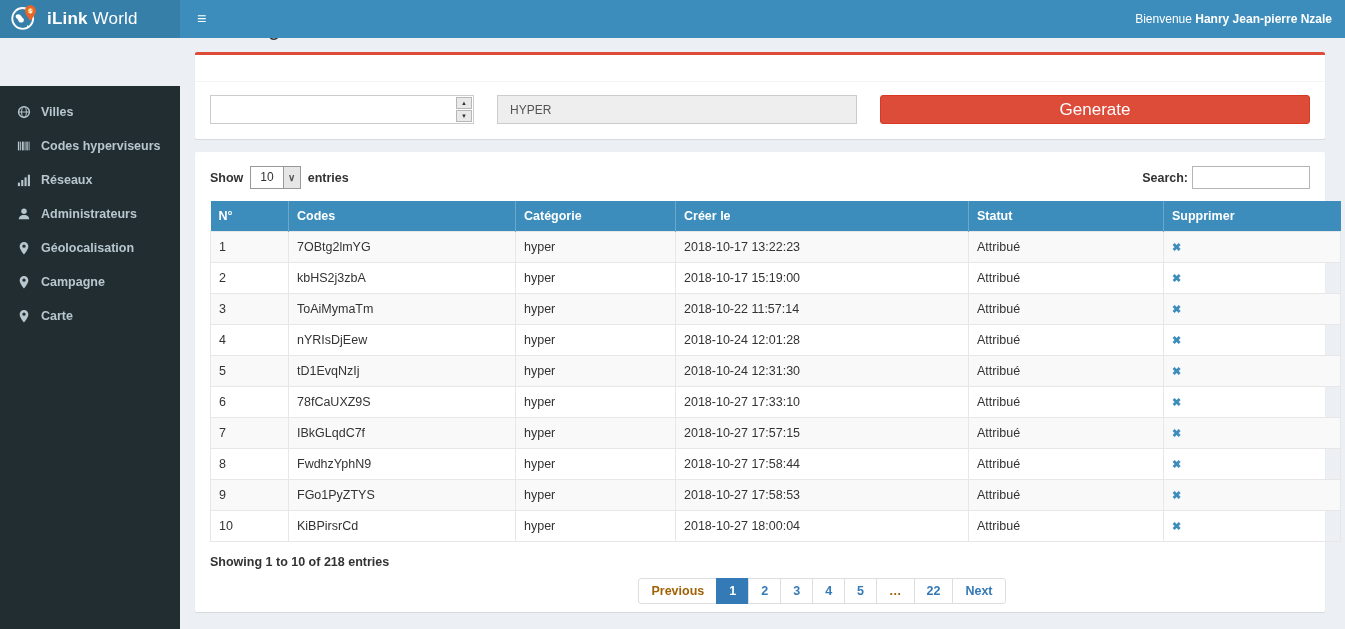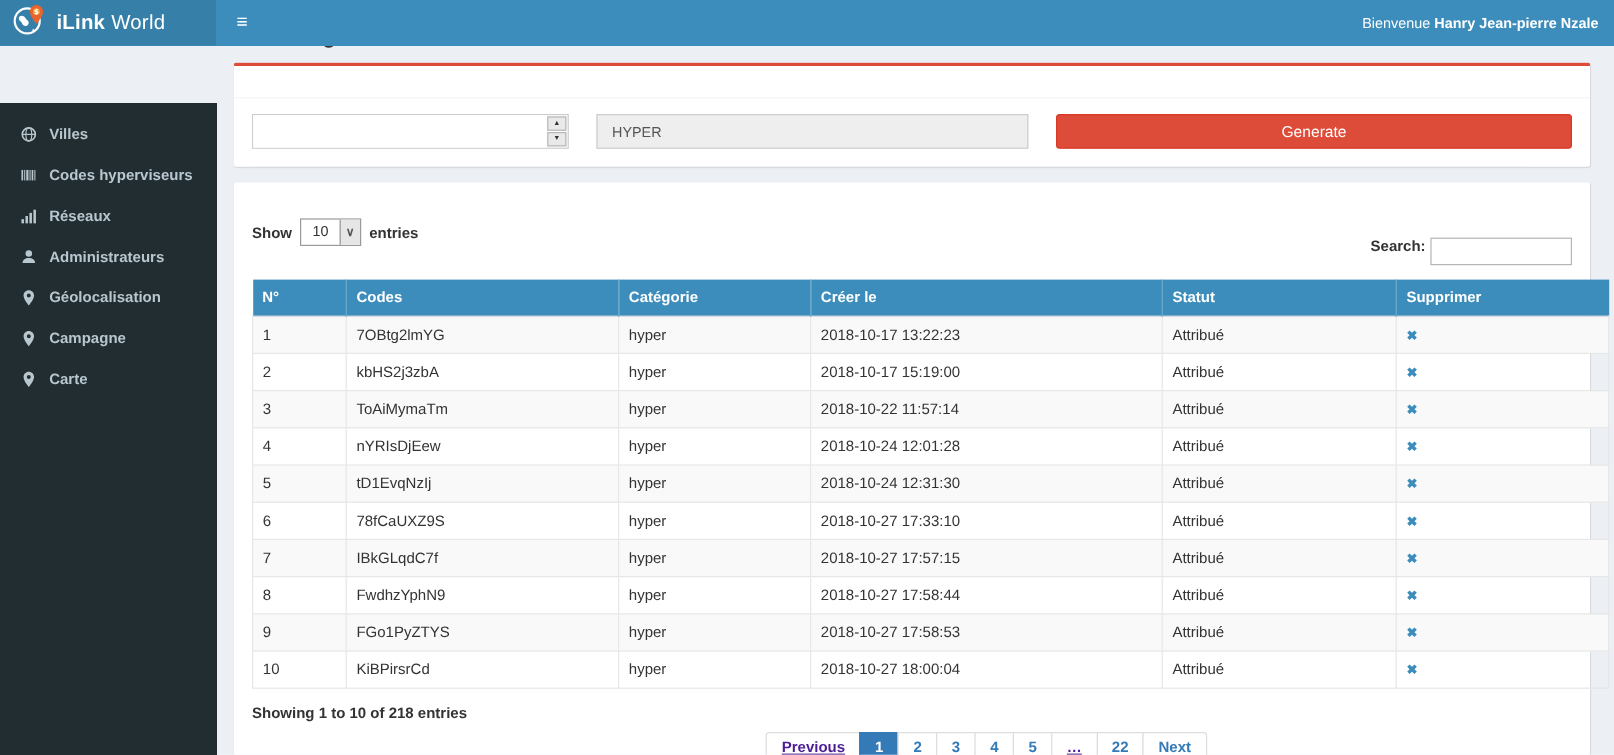--- a/index.html
+++ b/index.html
@@ -28,46 +28,46 @@
   h1.page-title { font-size:23px; font-weight:500; color:#333; margin:9px 0 12px; line-height:26px; }
   .box { background:#fff; box-shadow:0 1px 1px rgba(0,0,0,.1); border-radius:2px; }
   .box-danger { border-top:3px solid #dd4b39; }
   .box-header { height:27px; border-bottom:1px solid #f4f4f4; }
   .form-row { display:flex; gap:23px; padding:13px 15px 15px; }
   .number-input { width:264px; height:29px; border:1px solid #ccc; display:flex; background:#fff; }
   .number-input input { flex:1; min-width:0; border:none; outline:none; padding:0 7px; font-size:13px; font-family:inherit; }
   .spinner { width:18px; display:flex; flex-direction:column; padding:1px; gap:1px; }
   .spinner i { flex:1; font-style:normal; font-size:6px; line-height:6px; display:flex; align-items:center; justify-content:center; background:#e9e9e9; border:1px solid #b7b7b7; color:#333; cursor:pointer; }
   .category-input { width:360px; height:29px; border:1px solid #ccc; background:#eee; color:#555; padding:0 12px; font-size:12px; font-family:inherit; }
-  .generate-btn { flex:1; height:29px; background:#dd4b39; border:1px solid #d73925; color:#fff; font-size:13px; border-radius:3px; cursor:pointer; font-family:inherit; }
+  .generate-btn { flex:1; height:29px; background:#dd4b39; border:1px solid #d73925; color:#fff; font-size:17px; border-radius:3px; cursor:pointer; font-family:inherit; }
   
   .table-box { margin-top:13px; padding:14px 15px 8px; }
   .controls { display:flex; justify-content:space-between; align-items:center; margin-bottom:12px; font-size:12.5px; font-weight:700; color:#333; }
   .length { display:flex; align-items:center; gap:7px; }
   .fake-select { display:inline-flex; align-items:stretch; border:1px solid #999; height:23px; background:#fff; cursor:pointer; }
   .sel-val { padding:3px 9px 0; font-weight:400; font-size:12px; }
   .sel-arrow { width:17px; background:#e6e6e6; border-left:1px solid #999; display:flex; align-items:center; justify-content:center; font-size:10px; color:#555; }
-  .search { display:flex; align-items:flex-start; gap:4px;margin-top:32px; }
+  .search { display:flex; align-items:center; gap:4px; }
   .search input { width:118px; height:23px; border:1px solid #b5b5b5; padding:0 6px; font-family:inherit; }
   table.data { width:100%; table-layout:fixed; border-collapse:collapse; font-size:12.5px; color:#333; }
   table.data th { background:#3c8dbc; color:#fff; text-align:left; font-weight:700; padding:8px; border-right:1px solid #6aa8cc; cursor:pointer; }
   table.data th:last-child { border-right:none; }
   table.data td { padding:8px; border:1px solid #e7e7e7; }
   table.data tr.odd { background:#f9f9f9; }
   table.data col.c1{width:78px} table.data col.c2{width:227px} table.data col.c3{width:160px}
   table.data col.c4{width:293px} table.data col.c5{width:195px} table.data col.c6{width:177px}
   .delete-x { color:#3c8dbc; font-weight:700; font-size:11px; cursor:pointer; }
   .info { font-size:12.5px; font-weight:700; margin:13px 0 9px; }
   .pagination-wrap { text-align:center; transform:translateX(62px); }
   ul.pagination { display:inline-flex; list-style:none; margin:0; padding:0; }
   ul.pagination li a { display:block; padding:5px 12px; border:1px solid #ddd; margin-left:-1px; background:#fff; color:#337ab7; font-size:12.5px; font-weight:600; text-decoration:none; cursor:pointer; }
   ul.pagination li:first-child a { border-radius:3px 0 0 3px; margin-left:0; }
   ul.pagination li:last-child a { border-radius:0 3px 3px 0; }
   ul.pagination li.active a { background:#337ab7; border-color:#337ab7; color:#fff; }
-  ul.pagination li.disabled a { color:#4c1d95; cursor:default;text-decoration:underline; }
+  ul.pagination li.disabled a { color:#a16207; cursor:default; }
 </style>
 </head>
 <body>
 
 <header class="topbar">
   <div class="brand">
     <span class="logo">
       <svg width="29" height="29" viewBox="0 0 32 32">
         <circle cx="14" cy="17" r="11.5" fill="none" stroke="#fff" stroke-width="2"></circle>
         <path d="M7 13c2-1.5 4.5-.5 5.5 1.5s4 2.5 2.5 5.5c-1.2 2.3-4.8 2.2-5.8-.8-.6-2-2.8-2-2.9-3.9-.1-1.3.2-1.8.7-2.3z" fill="#fff"></path>

